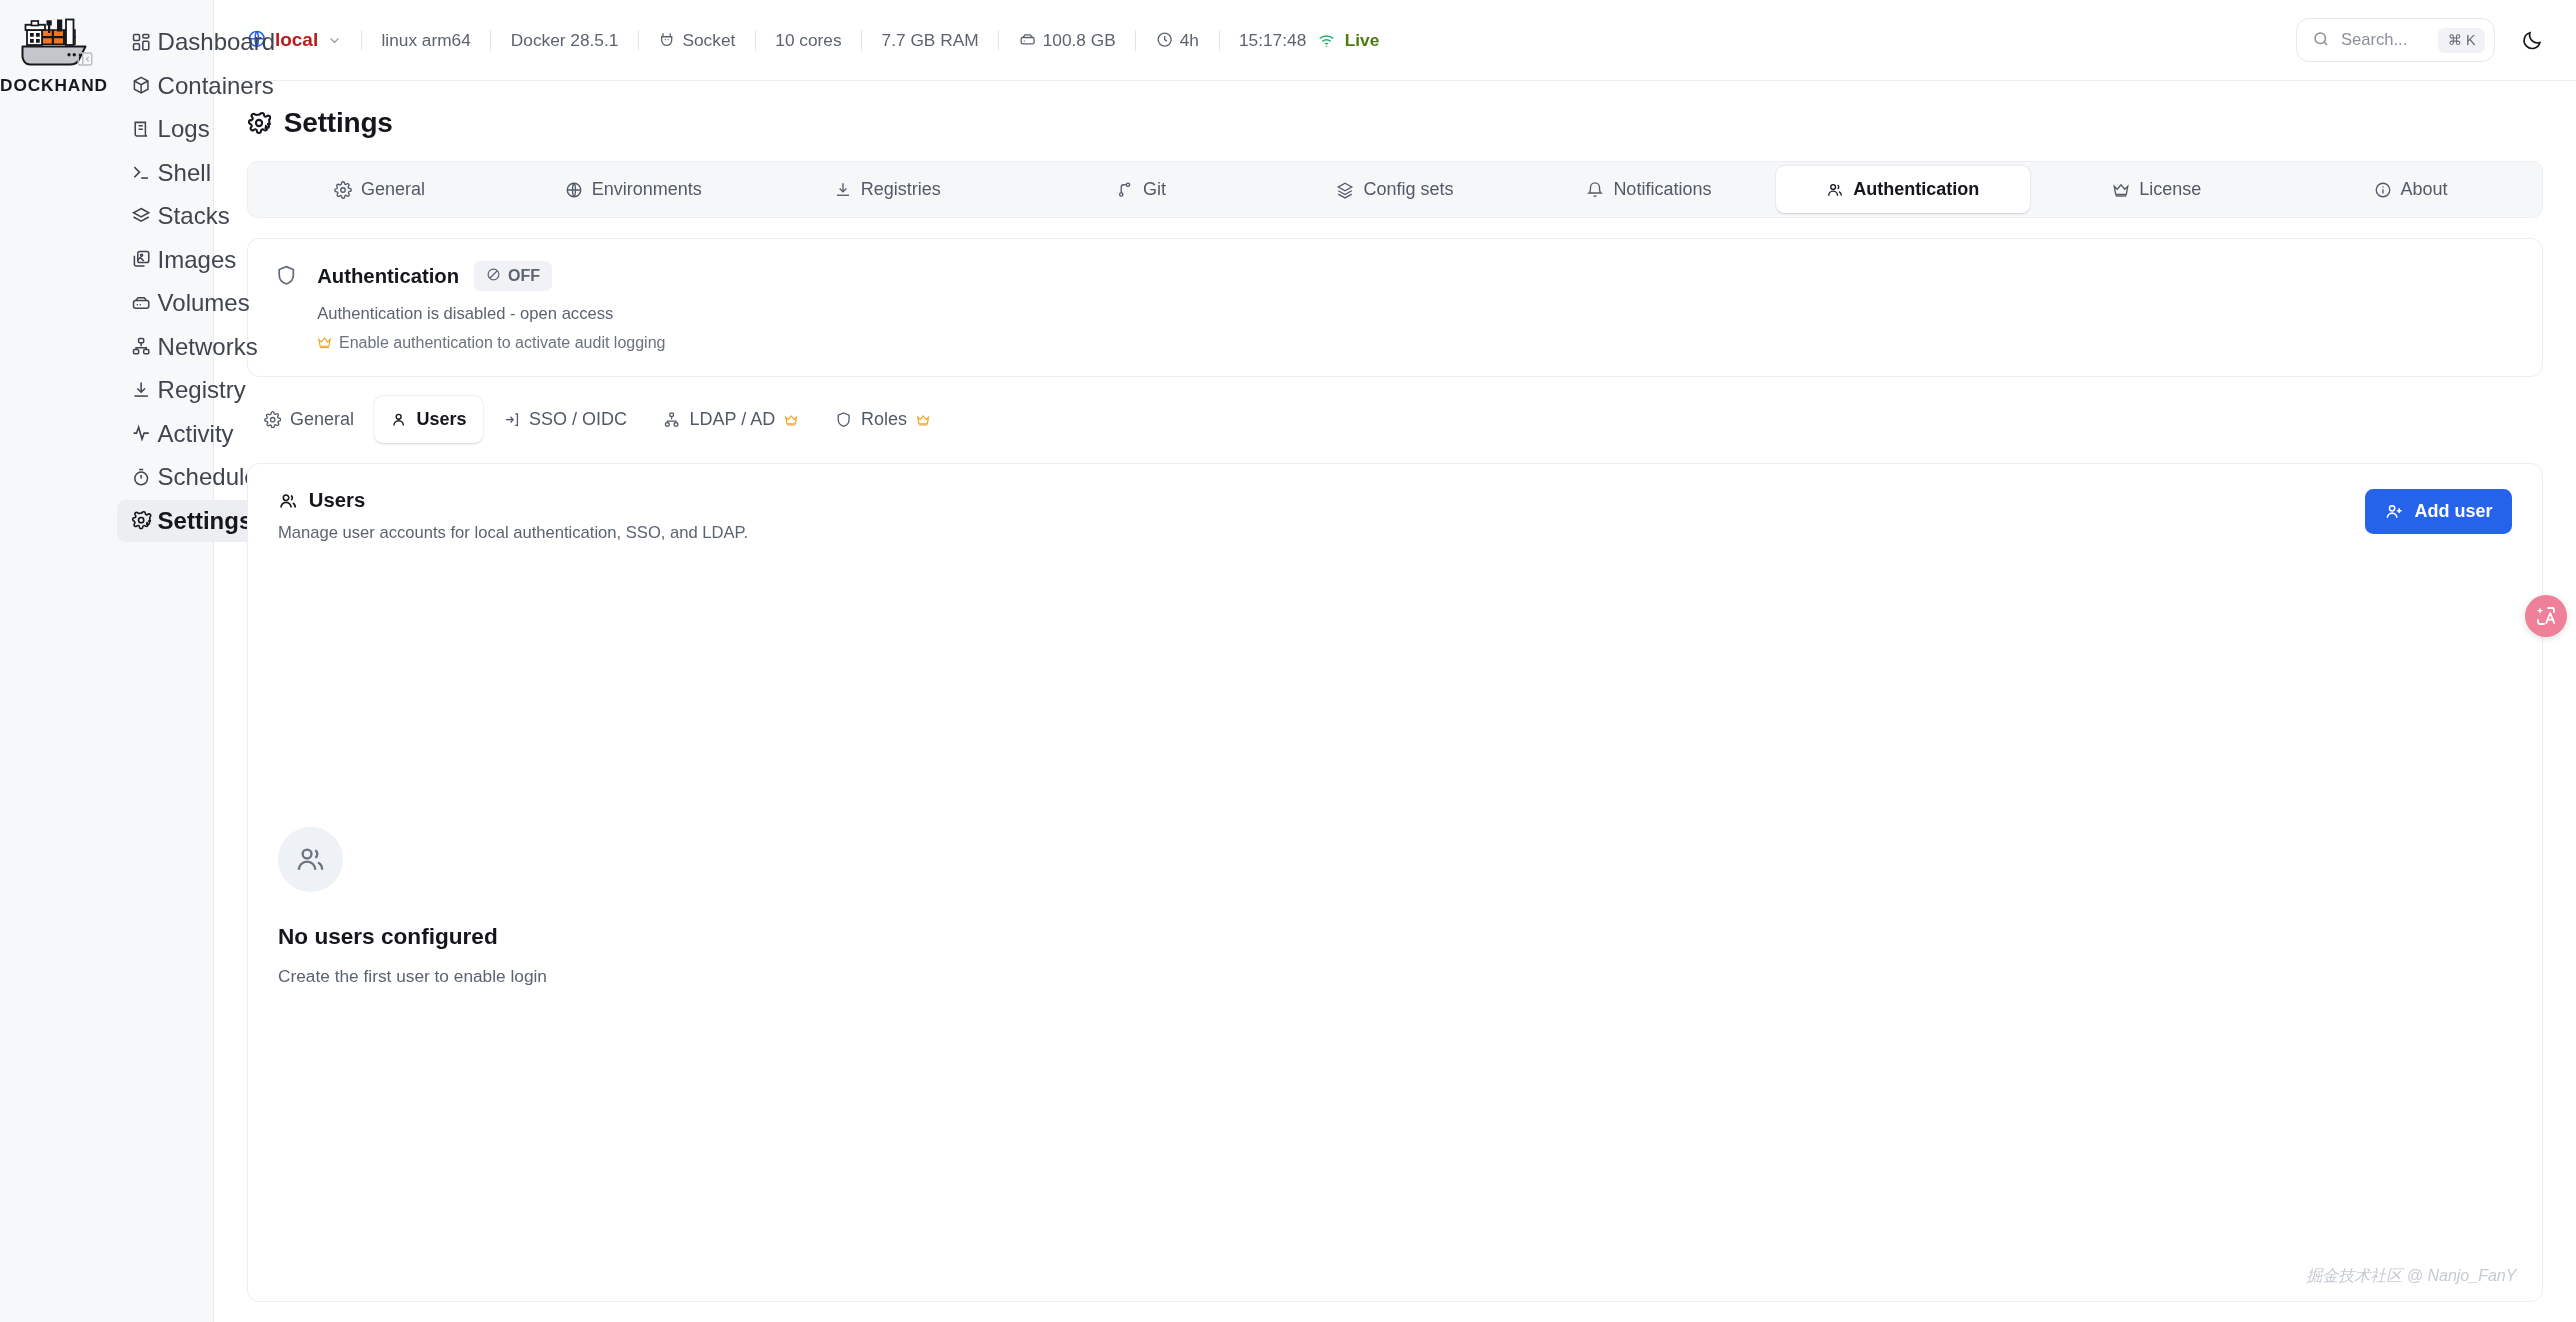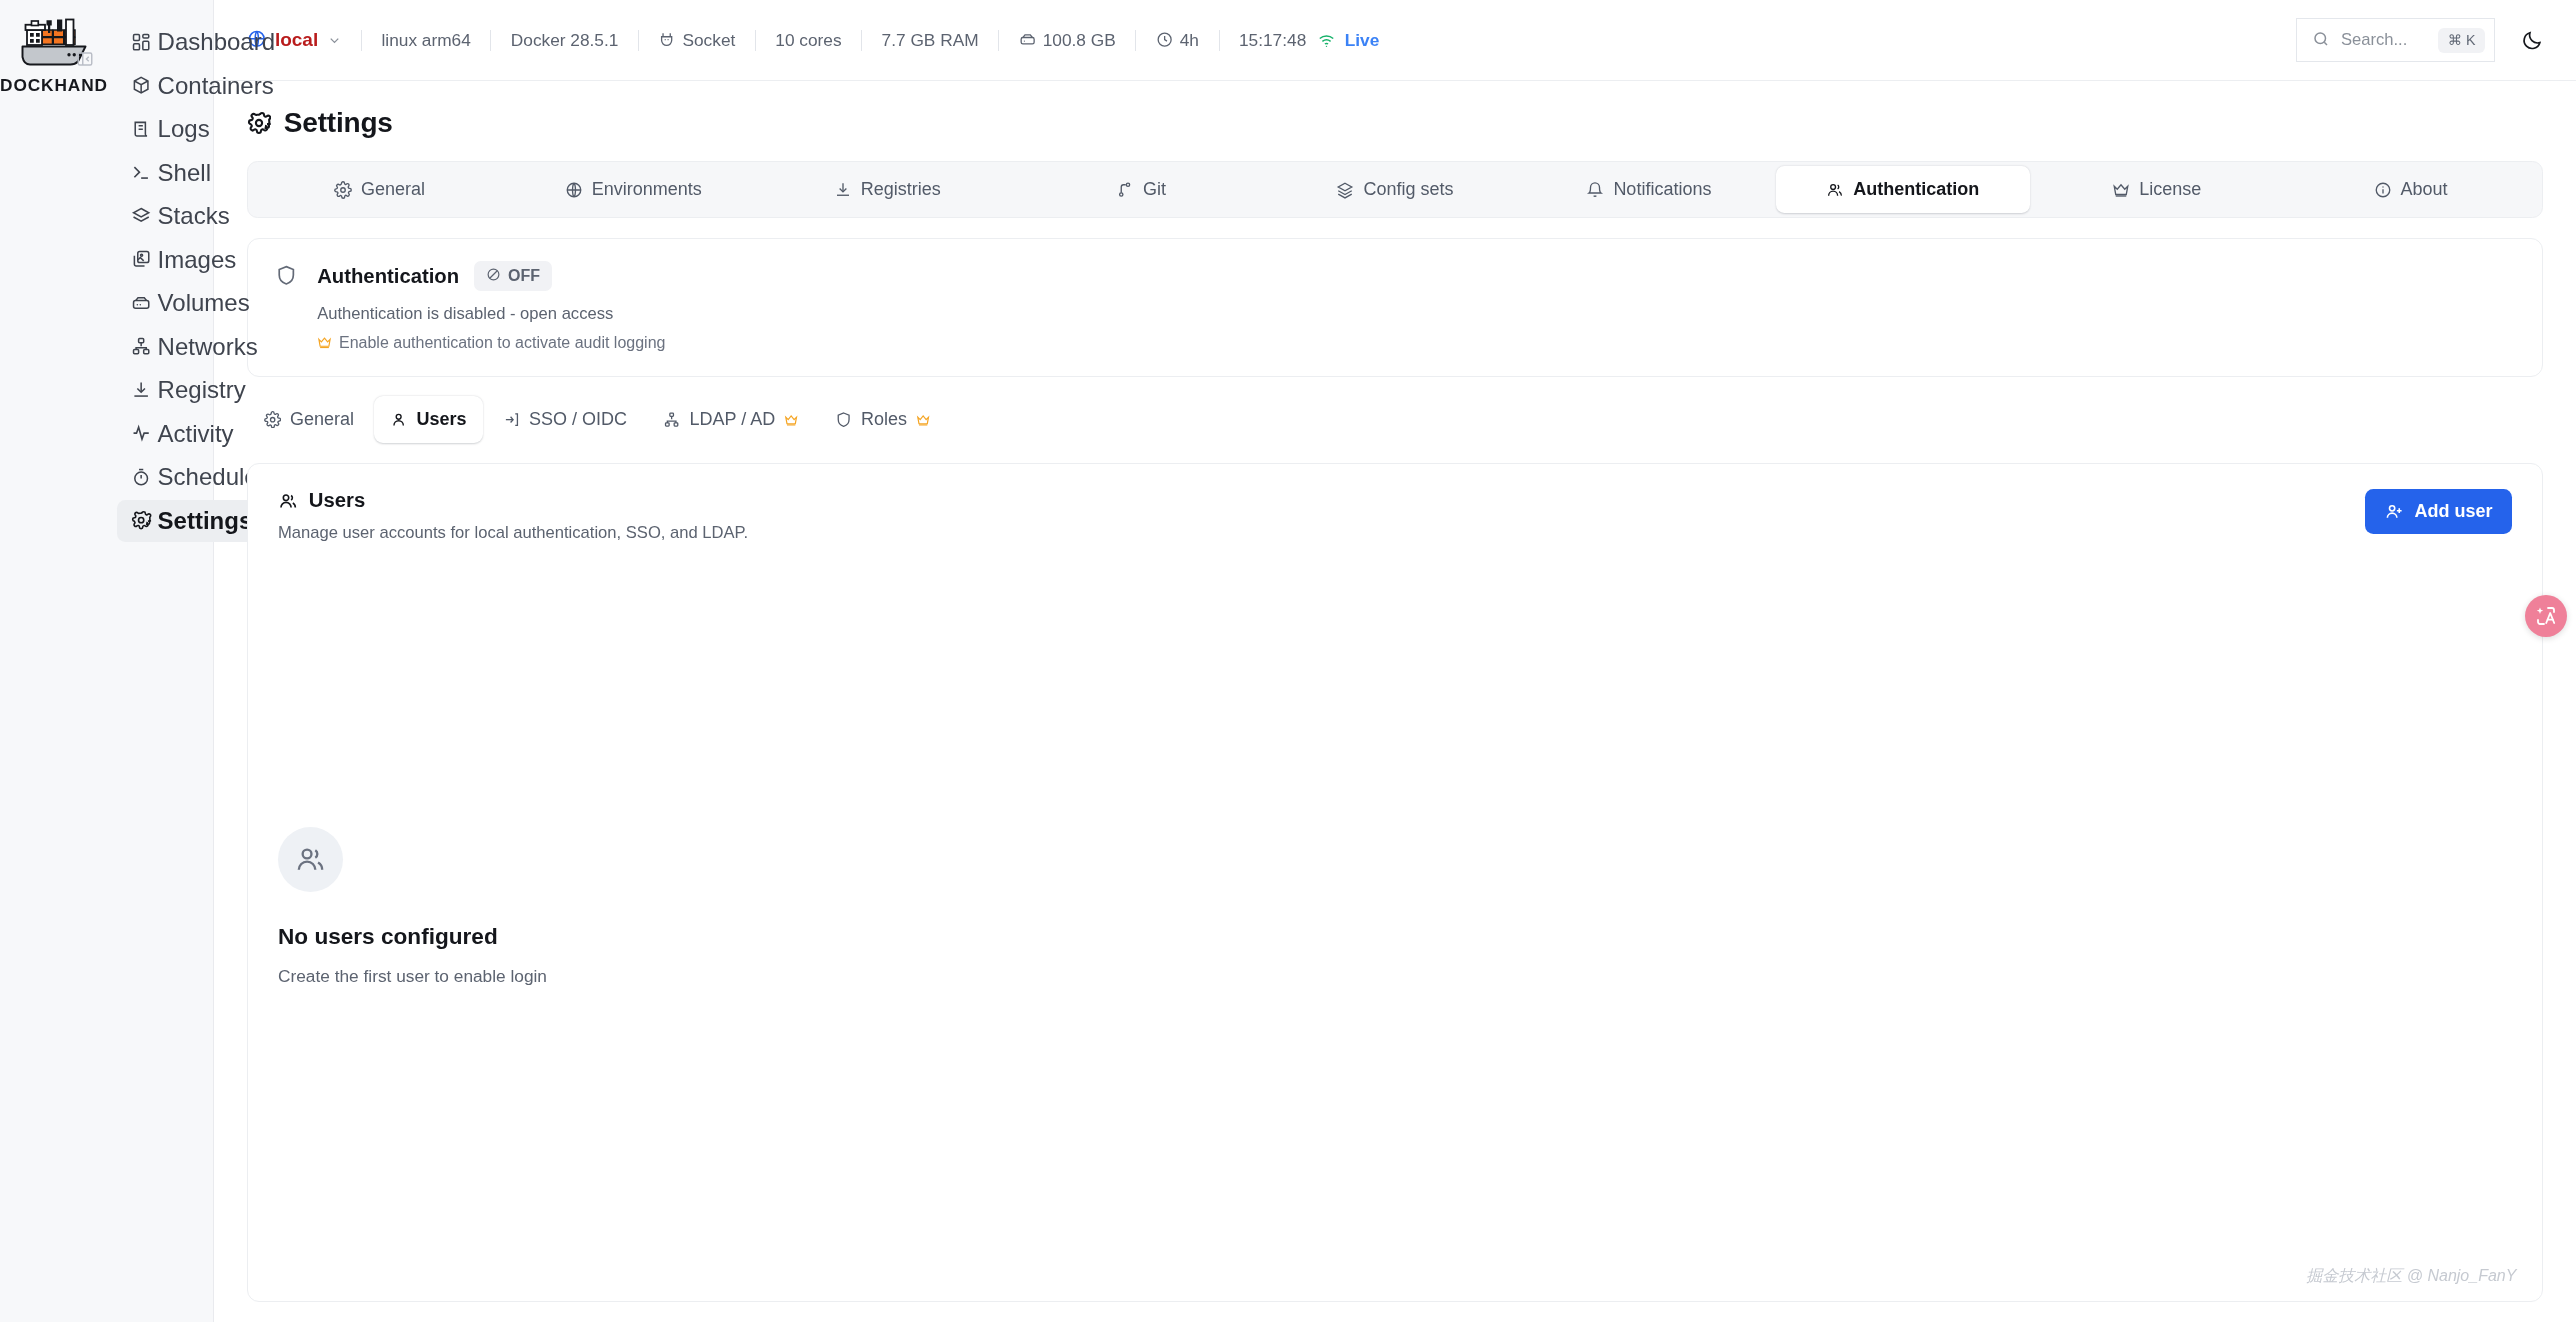--- a/index.html
+++ b/index.html
@@ -55,25 +55,25 @@
     border-bottom: 0.8px solid #eceef1;
     display: flex; align-items: center;
     padding: 0 29px 0 33px; gap: 0;
   }
   .env-pill { display: flex; align-items: center; gap: 8.3px; cursor: pointer; }
   .env-name { font-size: 19px; font-weight: 700; color: #b91c1c; }
   .chev { color: #8a9099; display:flex; }
   .meta-sep { width: 0.8px; height: 21px; background: #e2e5ea; margin: 0 19.6px; }
   .meta { font-size: 17.3px; color: #5c6370; display: flex; align-items: center; gap: 6.8px; white-space: nowrap; }
   .meta .ico { display:flex; align-items:center; }
-  .live { color: #3b82f6; font-size: 17.3px; font-weight: 600; }
+  .live { color: #4d7c0f; font-size: 17.3px; font-weight: 600; }
   .topbar-right { margin-left: auto; display: flex; align-items: center; gap: 22.6px; }
   .search-box {
     display: flex; align-items: center; gap: 10.5px;
-    border: 0.8px solid #e4e7ec; border-radius: 0;
+    border: 0.8px solid #e4e7ec; border-radius: 13px;
     height: 44px; padding: 0 9px 0 15px; min-width: 199px;
   }
   .search-ph { font-size: 16.6px; color: #8a9099; flex: 1; }
   .kbd {
     background: #f1f2f5; border-radius: 6px; padding: 4.5px 9.8px;
     font-size: 14.3px; color: #636a77; white-space: nowrap;
   }
   .moon { width: 29px; height: 29px; display: flex; align-items: center; justify-content: center; color: #16181d; }
 
   

